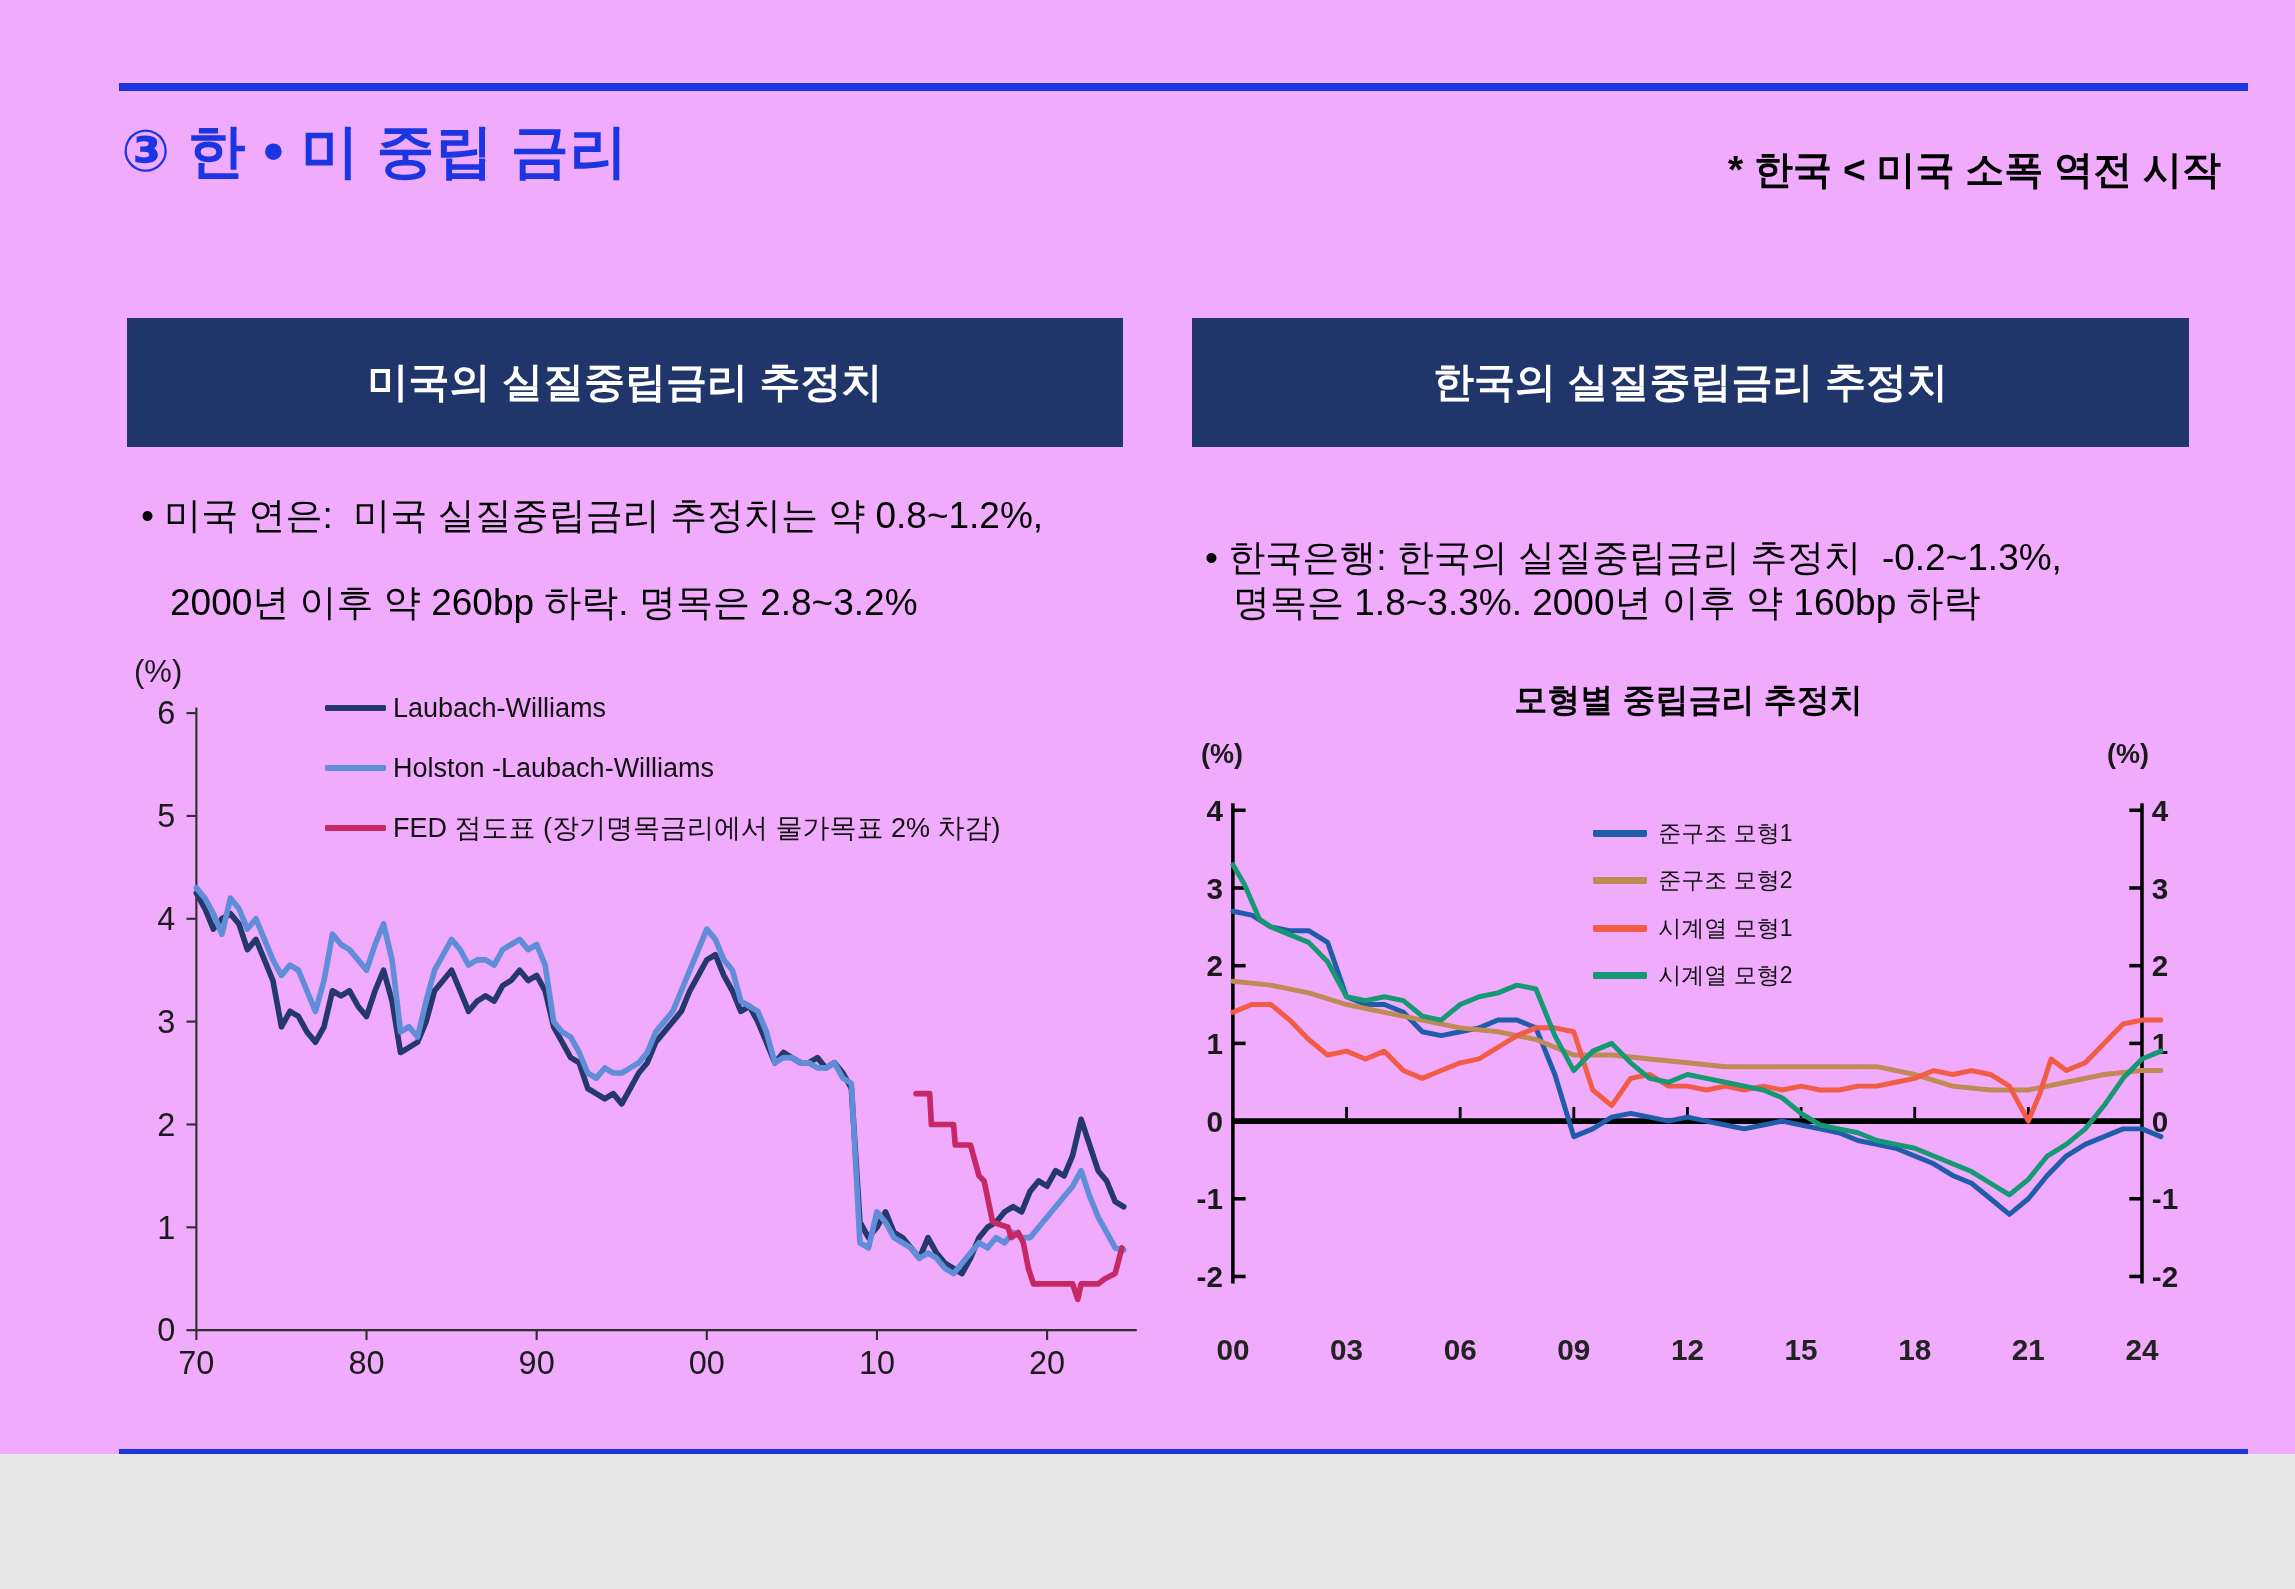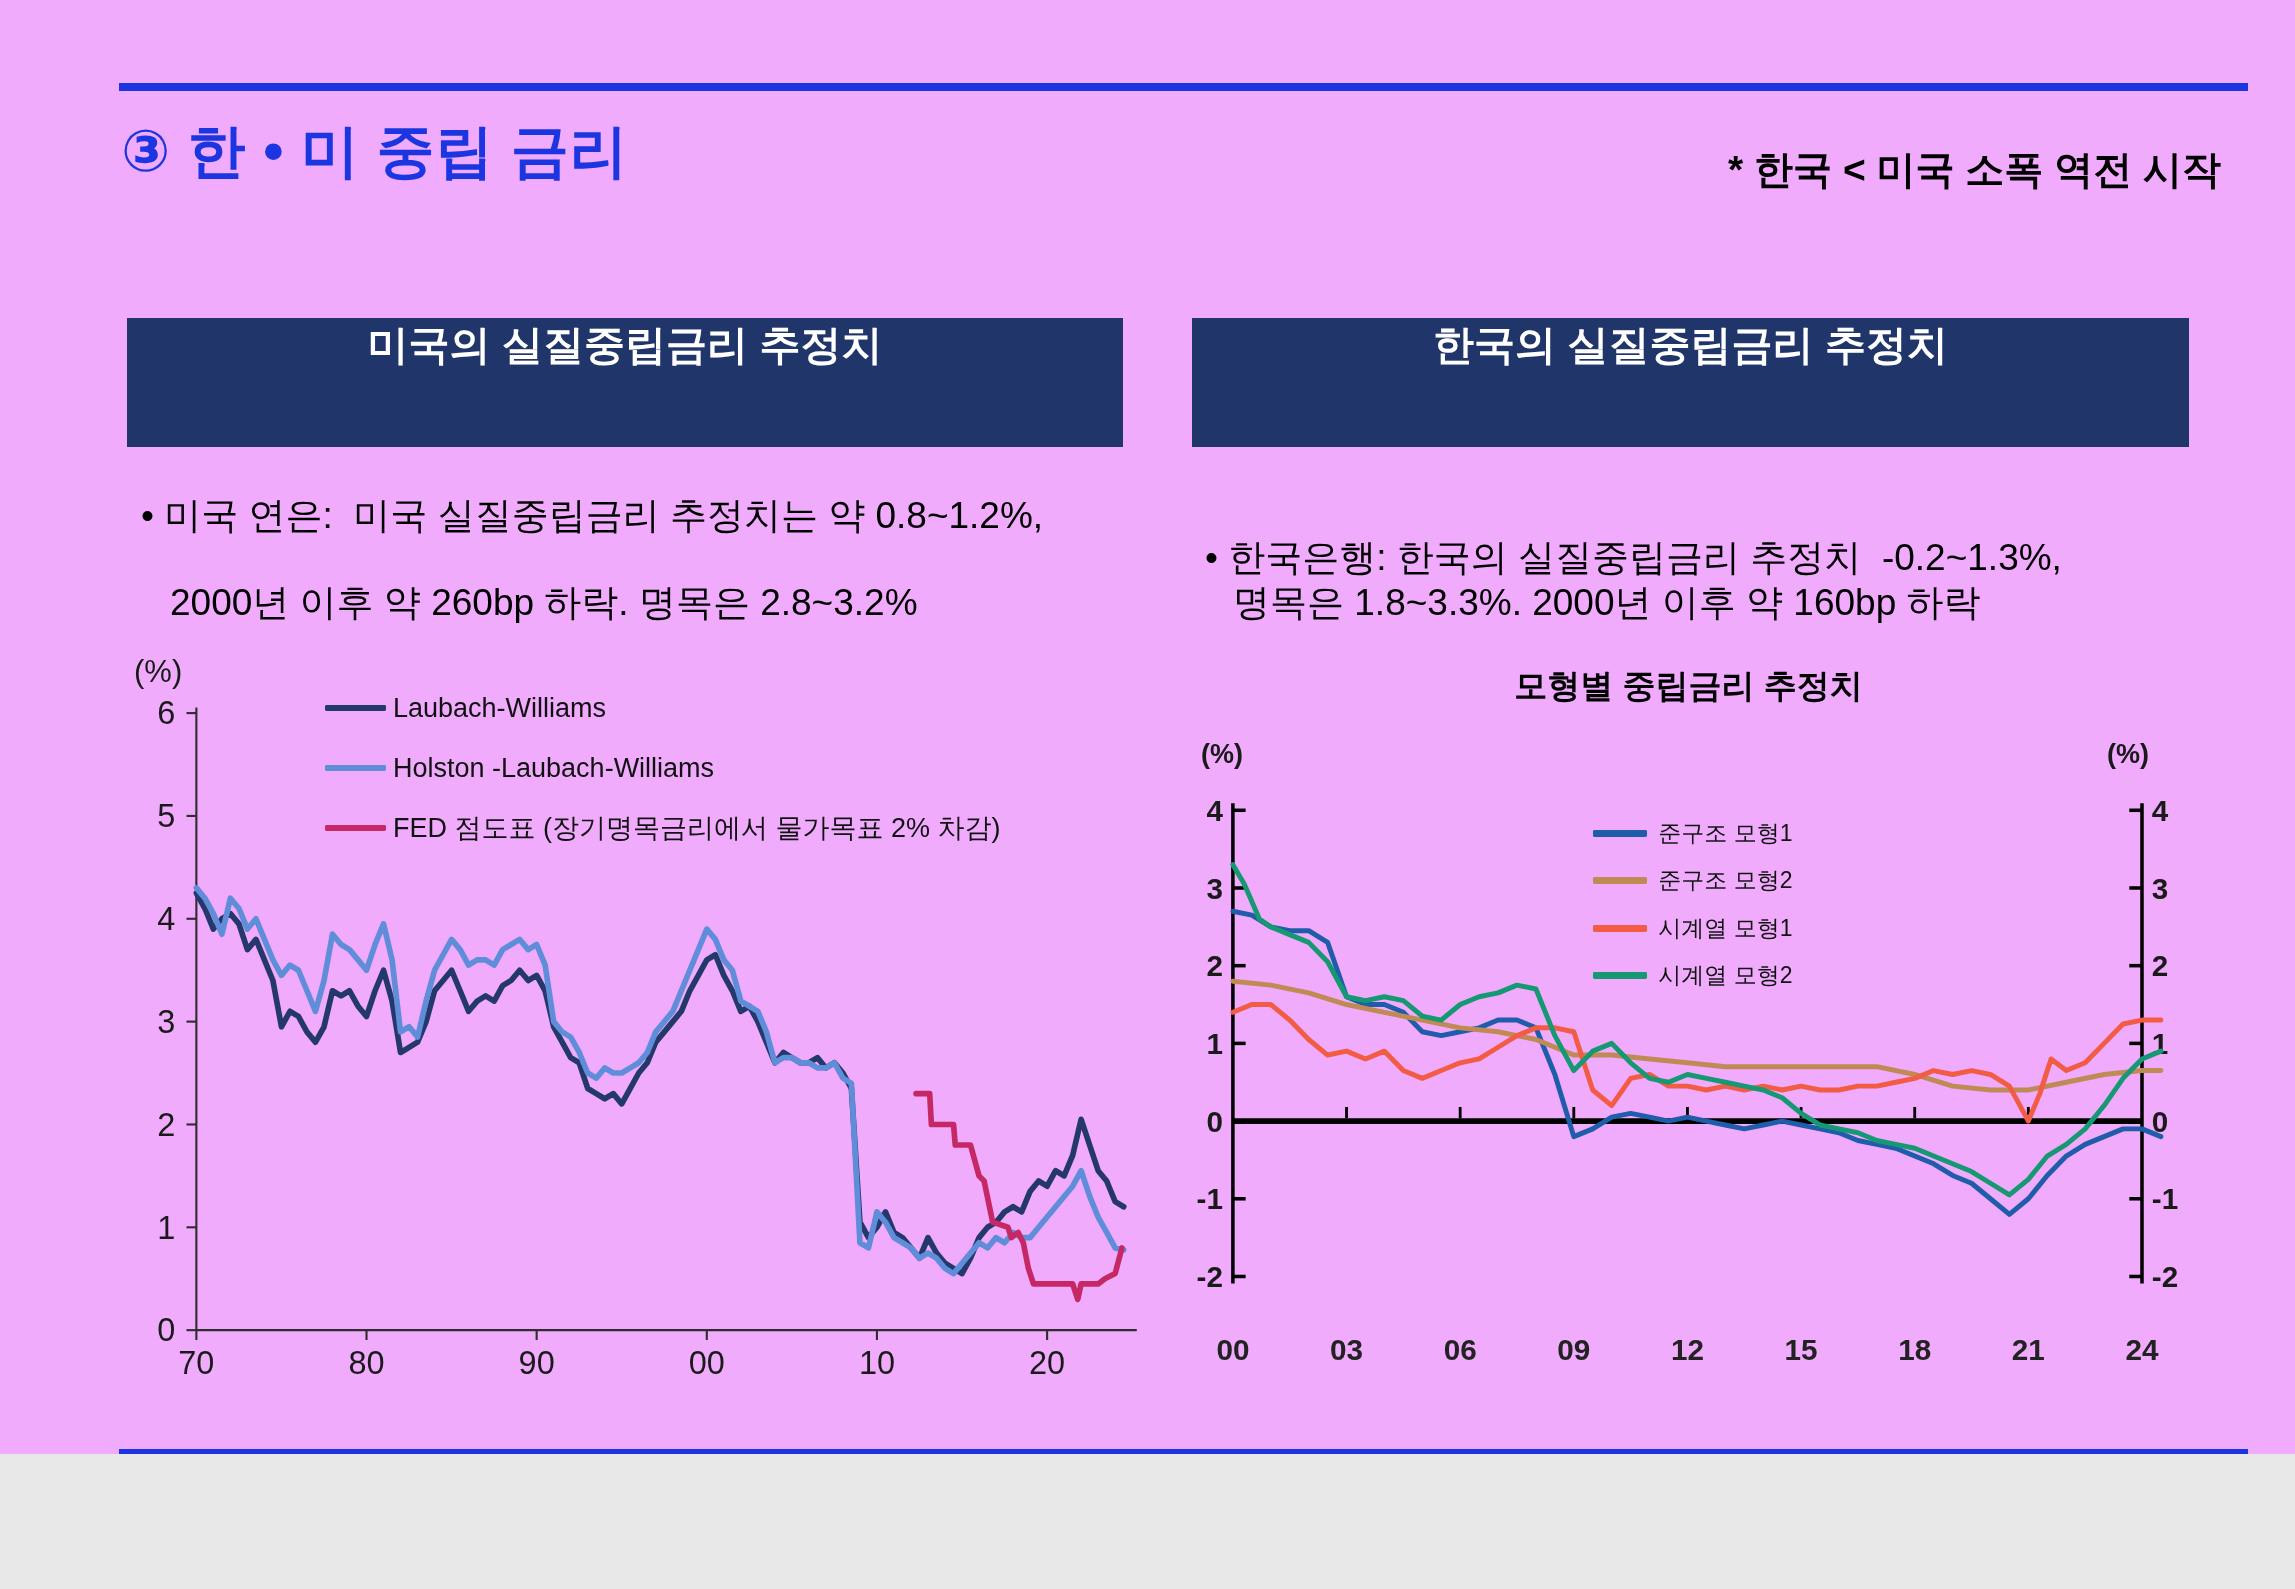--- a/index.html
+++ b/index.html
@@ -12,40 +12,40 @@
   .bottom-rule{top:1449px;}
   .page-title{
     position:absolute;left:121px;top:113px;font-size:58px;font-weight:bold;
     color:#1b36e0;letter-spacing:0.7px;
   }
   .top-note{
     position:absolute;right:74px;top:143px;font-size:39px;font-weight:bold;color:#000;
   }
   .header-box{
     position:absolute;top:318px;height:129px;background:#203569;color:#fff;
-    display:flex;align-items:flex-start;justify-content:center;
+    display:flex;align-items:center;justify-content:center;
     font-size:41px;font-weight:bold;
   }
   .box-us{left:127px;width:996px;}
   .box-kr{left:1192px;width:997px;}
   .bullet{position:absolute;font-size:37px;color:#000;font-weight:500;white-space:pre;}
   .us-b1{left:141px;top:491px;}
   .us-b2{left:170px;top:578px;}
   .kr-b1{left:1205px;top:491px;margin-top:42px;}
   .kr-b2{left:1233px;top:578px;}
   .chart{position:absolute;}
   .chart-left{left:106px;top:650px;width:1059px;height:763px;}
   .chart-right{left:1194px;top:657px;width:989px;height:777px;}
   .chart svg{position:absolute;left:0;top:0;}
   .pct-label{position:absolute;font-size:31px;color:#1a1a1a;}
   .pct-left-chart{left:28px;top:4.2px;}
   .pct-r-left{left:7px;top:82px;width:85px;font-size:27px;font-weight:bold;}
   .pct-r-right{left:913px;top:82px;width:85px;font-size:27px;font-weight:bold;}
   .rchart-title{
-    position:absolute;left:0;top:7px;width:989px;text-align:center;
+    position:absolute;left:0;top:21px;width:989px;text-align:center;
     font-size:33px;font-weight:bold;color:#000;
   }
   .legend-row{position:absolute;display:flex;align-items:center;}
   .legend-line{height:6.4px;border-radius:1.4px;flex:0 0 auto;}
   .legend-text{color:#111;}
   .lg-left .legend-line{width:61px;margin-right:7px;}
   .lg-left .legend-text{font-size:27px;}
   .lg-right .legend-line{width:54px;height:7.8px;margin-right:11.3px;}
   .lg-right .legend-text{font-size:23px;}
   .source-line{position:absolute;left:127px;top:1413px;font-size:27px;color:#000;}

